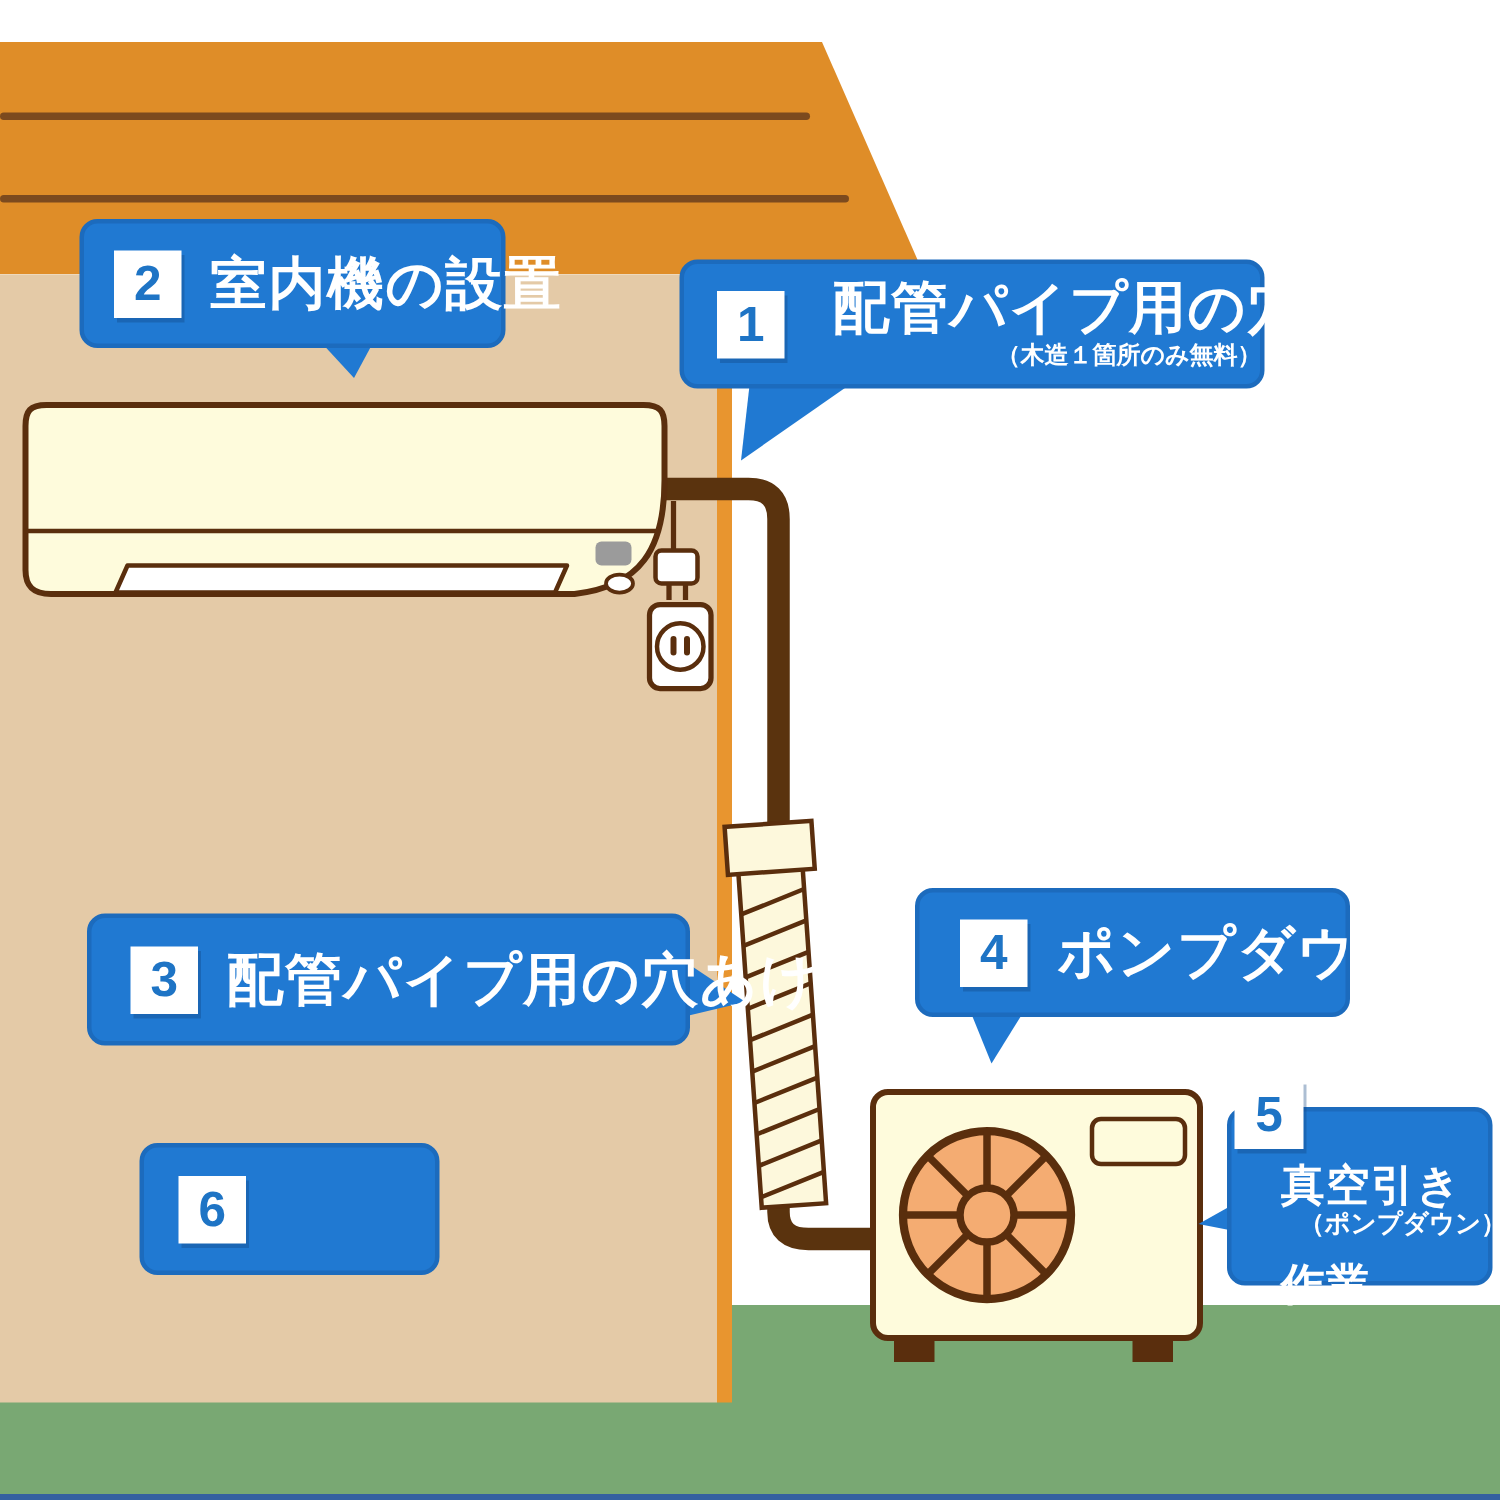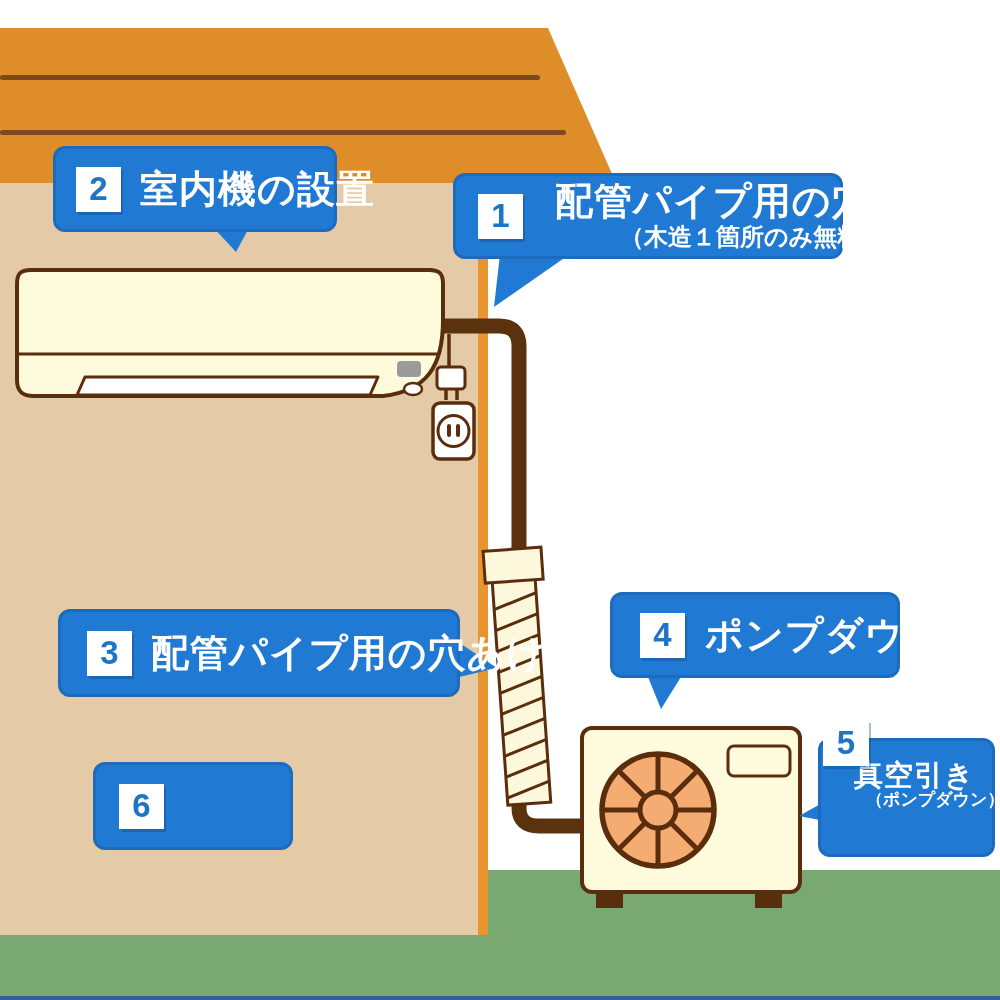--- a/index.html
+++ b/index.html
@@ -27,28 +27,28 @@
     box-sizing:border-box;display:flex;align-items:center;color:#fff;font-weight:bold;
   }
   .badge{
     width:45px;height:45px;background:#fff;color:#1E74C5;font-size:33px;font-weight:bold;
     display:flex;align-items:center;justify-content:center;flex:0 0 auto;
     box-shadow:2px 3px 0 rgba(16,70,130,.35);
   }
   .btext{font-size:38px;letter-spacing:1px;white-space:nowrap;}
   .b1{left:453px;top:173px;width:390px;height:86px;padding-left:22px;}
   .b1 .bcol{display:flex;flex-direction:column;align-items:center;flex:1;line-height:1.1;padding-left:32px;}
-  .b1 .bsub{font-size:24px;letter-spacing:0;margin-top:1px;white-space:nowrap;}
+  .b1 .bsub{font-size:16px;letter-spacing:0;margin-top:1px;white-space:nowrap;}
   .b2{left:53px;top:146px;width:284px;height:86px;padding-left:20px;gap:19px;}
   .b3{left:58px;top:609px;width:402px;height:88px;padding-left:26px;gap:19px;}
   .b4{left:610px;top:592px;width:290px;height:86px;padding-left:27px;gap:20px;}
   .b5{left:818px;top:738px;width:177px;height:119px;display:block;}
   .b5 .badge{position:absolute;left:2px;top:-21px;width:46px;height:46px;}
   .b5 .bcol5{margin:19px 0 0 33px;display:flex;flex-direction:column;line-height:1.08;}
-  .b5 .btext5{font-size:29px;letter-spacing:1px;white-space:nowrap;}
+  .b5 .btext5{font-size:29px;letter-spacing:1px;white-space:nowrap;margin-top:16px;}
   .b5 .bsub5{font-size:17px;letter-spacing:0;white-space:nowrap;margin-left:12px;}
   .b6{left:93px;top:762px;width:200px;height:88px;padding-left:23px;gap:20px;}
   .b6 .btext{font-size:32px;}
   .tail{fill:#2079D2;}
 </style>
 </head>
 <body>
 
 <div class="stage">
 
@@ -136,20 +136,21 @@
   <div class="bubble b4">
     <span class="badge">4</span>
     <span class="btext">ポンプダウン</span>
   </div>
 
   <div class="bubble b5">
     <span class="badge">5</span>
     <div class="bcol5">
       <span class="btext5">真空引き</span>
       <span class="bsub5">（ポンプダウン）</span>
+      <span class="btext5">作業</span>
     </div>
   </div>
 
   <div class="bubble b6">
     <span class="badge">6</span>
   </div>
 
 </div>
 
 </body></html>

